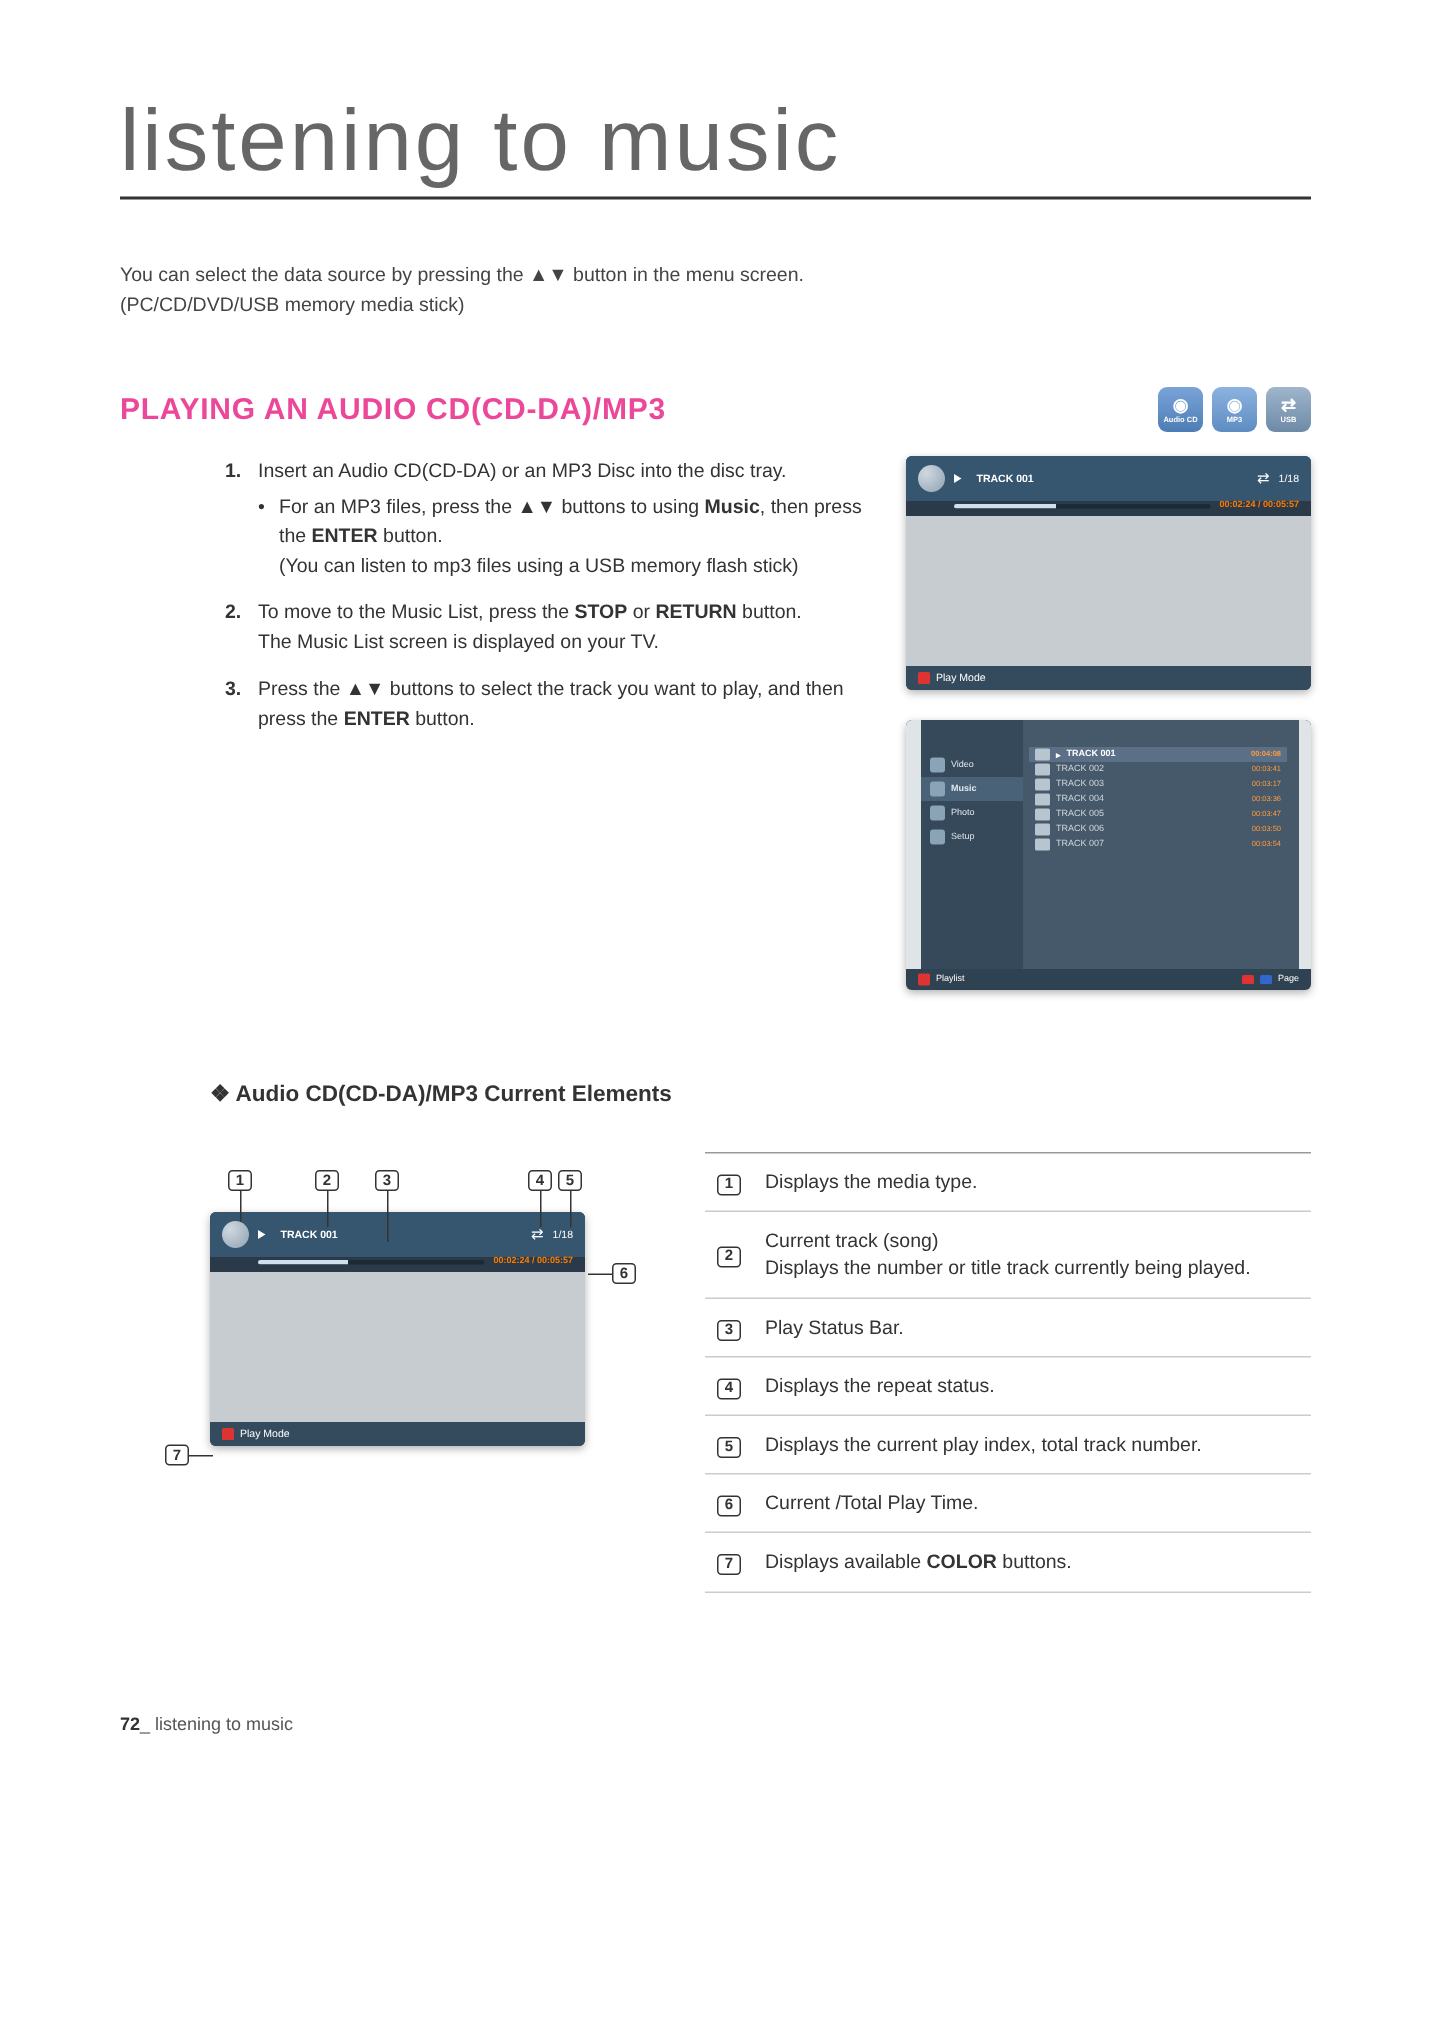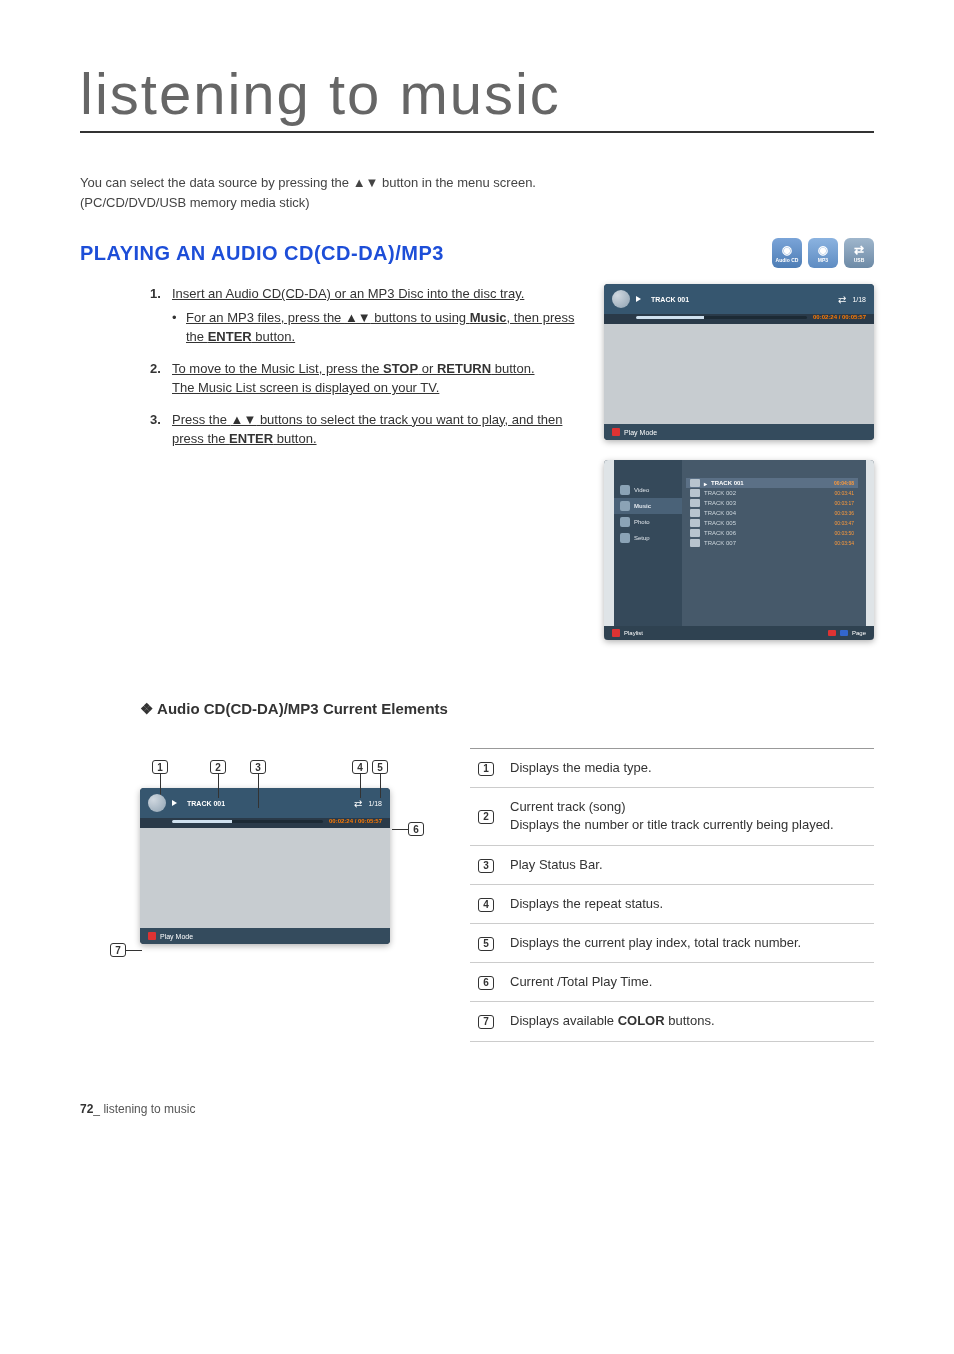--- a/index.html
+++ b/index.html
@@ -17,33 +17,33 @@
       letter-spacing: 2px;
       color: #666;
       border-bottom: 2px solid #333;
       padding-bottom: 4px;
       margin-bottom: 40px;
       font-stretch: expanded;
     }
     .intro {
       font-size: 13px;
       color: #444;
-      margin-bottom: 26px;
+      margin-bottom: 46px;
       line-height: 1.5;
     }
     .section-header-row {
       display: flex;
       justify-content: space-between;
       align-items: center;
       margin-bottom: 16px;
     }
     .section-title {
       font-size: 20px;
       font-weight: bold;
-      color: #1d4ed8;
+      color: #ec4899;
       letter-spacing: 0.5px;
     }
     .badges {
       display: flex;
       gap: 6px;
     }
     .badge {
       width: 30px;
       height: 30px;
       border-radius: 6px;
@@ -61,21 +61,20 @@
     .badge-audiocd { background: linear-gradient(#7aa4d8,#4d7db5); }
     .badge-mp3 { background: linear-gradient(#8bb3e0,#5e8cc2); }
     .badge-usb { background: linear-gradient(#9fb6cc,#6d8aa6); }
     .content-row {
       display: flex;
       gap: 20px;
     }
     .steps-col {
       flex: 1;
       padding-left: 70px;
-      text-decoration: underline;
     }
     .screens-col {
       width: 270px;
       display: flex;
       flex-direction: column;
       gap: 20px;
     }
     ol.steps {
       list-style: none;
       counter-reset: step;
@@ -324,21 +323,21 @@
       display: inline-flex;
       width: 16px; height: 14px;
       border: 1px solid #333;
       border-radius: 3px;
       font-size: 10px;
       font-weight: bold;
       align-items: center;
       justify-content: center;
     }
     .page-footer {
-      margin-top: 60px;
+      margin-top: 80px;
       font-size: 12px;
       color: #555;
     }
     .page-footer .pg { font-weight: bold; color: #333; }
   </style>
 </head>
 <body>
 
 <h1 class="page-title">listening to music</h1>
 
@@ -366,20 +365,21 @@
 </div>
 
 <div class="content-row">
   <div class="steps-col">
     <ol class="steps">
       <li>
         <span>Insert an Audio CD(CD-DA) or an MP3 Disc into the disc tray.</span>
         <ul class="bullets">
           <li>
             <span>For an MP3 files, press the </span><span class="udarrow">▲▼</span><span> buttons to using </span><span class="bold">Music</span><span>, then press the </span><span class="bold">ENTER</span><span> button.</span><br>
+            <span>(You can listen to mp3 files using a USB memory flash stick)</span>
           </li>
         </ul>
       </li>
       <li>
         <span>To move to the Music List, press the </span><span class="bold">STOP</span><span> or </span><span class="bold">RETURN</span><span> button.</span><br>
         <span>The Music List screen is displayed on your TV.</span>
       </li>
       <li>
         <span>Press the </span><span class="udarrow">▲▼</span><span> buttons to select the track you want to play, and then press the </span><span class="bold">ENTER</span><span> button.</span>
       </li>

